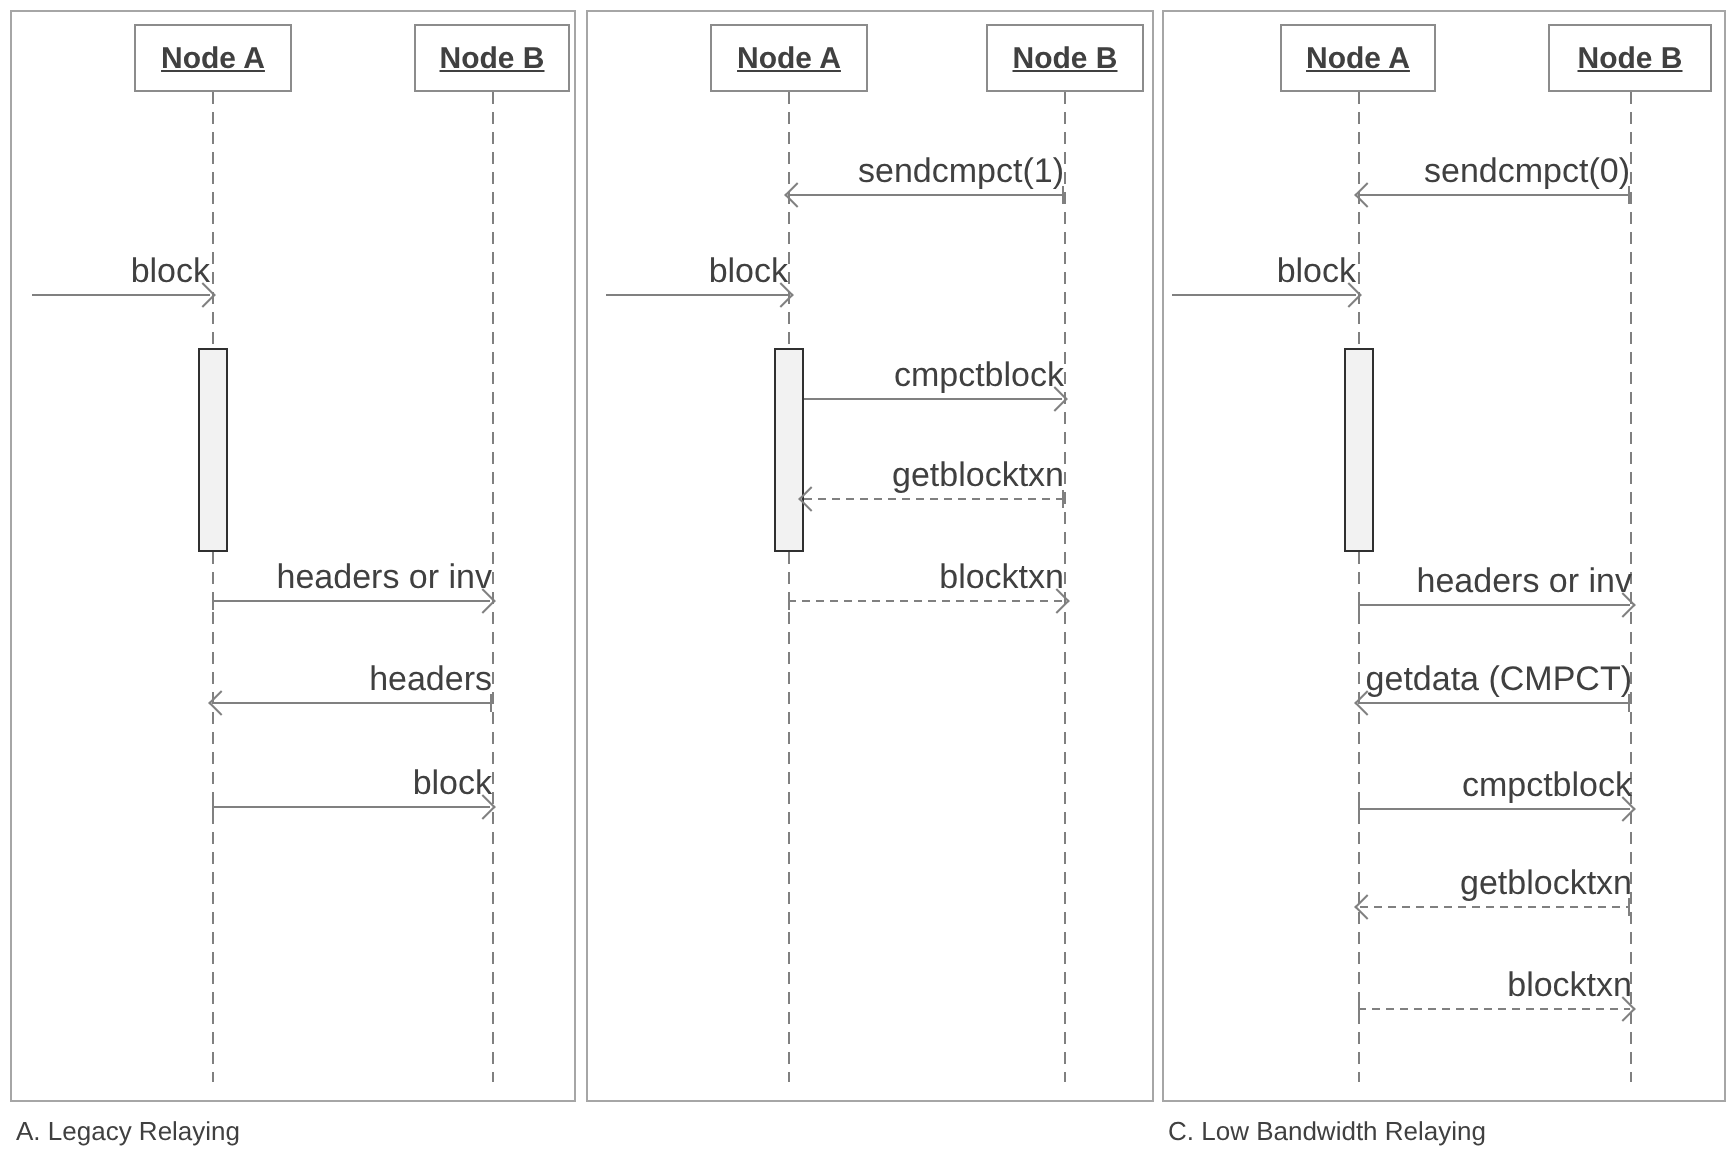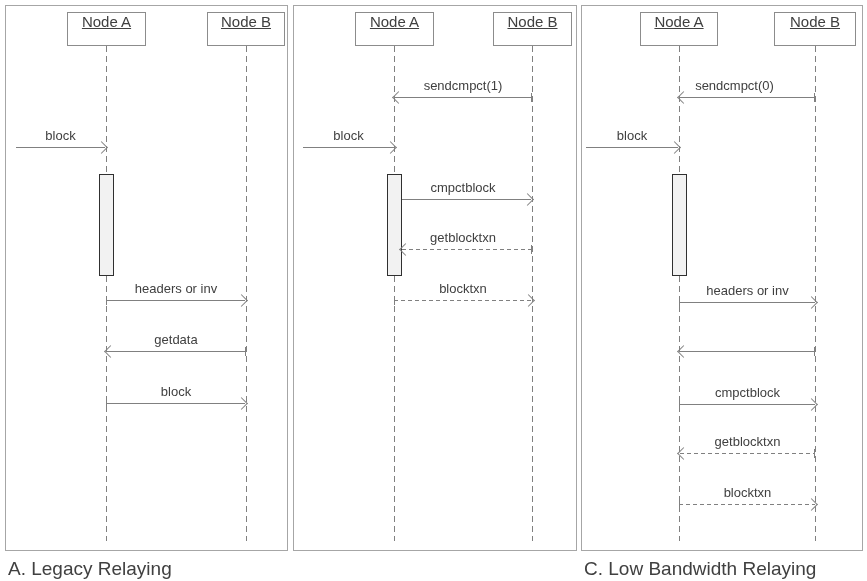--- a/index.html
+++ b/index.html
@@ -4,37 +4,37 @@
 <style>
   :root{
     --line:#808080; --text:#404040; --panel-border:#a6a6a6;
     --box-border:#8c8c8c; --bar-fill:#f2f2f2; --bar-border:#303030; --bg:#ffffff;
   }
   *{box-sizing:border-box; margin:0; padding:0;}
   body{background:var(--bg); font-family:"Liberation Sans", sans-serif;}
   #screen{position:relative; width:867px; height:581px; background:var(--bg); overflow:hidden;}
   .panel{position:absolute; border:1px solid var(--panel-border); background:var(--bg);}
   .node-box{position:absolute; height:34px; border:1px solid var(--box-border); background:var(--bg);
-            display:flex; justify-content:center;}
+            display:flex; align-items:center; justify-content:center;font-weight:bold;}
   .node-label{font-size:15px; color:var(--text); text-decoration:underline; white-space:nowrap;}
   .lifeline{position:absolute; width:1px;
             background:repeating-linear-gradient(to bottom, var(--line) 0 6px, transparent 6px 10px);}
   .activation-bar{position:absolute; width:15px; height:102px; background:var(--bar-fill);
                   border:1px solid var(--bar-border);}
   .arrow{position:absolute; height:1px;}
   .arrow .line{position:absolute; left:0; right:0; top:0; height:1px; background:var(--line);}
   .arrow.dashed .line{background:repeating-linear-gradient(to right, var(--line) 0 4px, transparent 4px 7px);}
   .head{position:absolute; width:9px; height:9px; border:0 solid var(--line); top:-4px;}
   .head.right{right:-1px; border-width:1px 1px 0 0; transform:rotate(45deg);}
   .head.left{left:-1px; border-width:0 0 1px 1px; transform:rotate(45deg);}
   .tick{position:absolute; width:1px; height:9px; top:-4px; background:var(--line);}
   .tick.left{left:0;} .tick.right{right:0;}
-  .msg-label{position:absolute; height:20px; line-height:20px; font-size:13px; color:var(--text);
-             text-align:center; white-space:nowrap;}
-  .caption{position:absolute; font-size:19px; color:var(--text); white-space:nowrap;}
+  .msg-label{position:absolute; height:20px; line-height:20px; font-size:17px; color:var(--text);
+             text-align:right; white-space:nowrap;}
+  .caption{position:absolute; font-size:13px; color:var(--text); white-space:nowrap;}
 </style>
 </head>
 <body>
 
 <div id="screen">
 
   <div class="panel" style="left:5px; top:5px; width:283px; height:546px">
     <div class="node-box" style="left:61px; top:6px; width:79px">
       <span class="node-label">Node A</span>
     </div>
@@ -51,21 +51,21 @@
       <span class="head right"></span>
     </div>
 
     <div class="msg-label" style="left:100px; top:273px; width:140px">headers or inv</div>
     <div class="arrow" style="left:100px; top:294px; width:139px">
       <div class="line"></div>
       <span class="tick left"></span>
       <span class="head right"></span>
     </div>
 
-    <div class="msg-label" style="left:100px; top:324px; width:140px">getdata</div>
+    <div class="msg-label" style="left:100px; top:324px; width:140px">headers</div>
     <div class="arrow" style="left:101px; top:345px; width:139px">
       <div class="line"></div>
       <span class="head left"></span>
       <span class="tick right"></span>
     </div>
 
     <div class="msg-label" style="left:100px; top:376px; width:140px">block</div>
     <div class="arrow" style="left:100px; top:397px; width:139px">
       <div class="line"></div>
       <span class="tick left"></span>
@@ -123,40 +123,41 @@
     <div class="node-box" style="left:58px; top:6px; width:78px">
       <span class="node-label">Node A</span>
     </div>
     <div class="node-box" style="left:192px; top:6px; width:82px">
       <span class="node-label">Node B</span>
     </div>
     <div class="lifeline" style="left:97px; top:40px; height:495px"></div>
     <div class="lifeline" style="left:233px; top:40px; height:495px"></div>
     <div class="activation-bar" style="left:90px; top:168px"></div>
 
-    <div class="msg-label" style="left:84px; top:70px; width:137px">sendcmpct(0)</div>
+    <div class="msg-label" style="left:96px; top:70px; width:137px">sendcmpct(0)</div>
     <div class="arrow" style="left:98px; top:91px; width:135px">
       <div class="line"></div>
       <span class="head left"></span>
       <span class="tick right"></span>
     </div>
 
     <div class="msg-label" style="left:4px; top:120px; width:92px">block</div>
     <div class="arrow" style="left:4px; top:141px; width:92px">
       <div class="line"></div>
       <span class="head right"></span>
     </div>
 
     <div class="msg-label" style="left:97px; top:275px; width:137px">headers or inv</div>
     <div class="arrow" style="left:97px; top:296px; width:136px">
       <div class="line"></div>
       <span class="tick left"></span>
       <span class="head right"></span>
     </div>
 
+    <div class="msg-label" style="left:97px; top:324px; width:137px">getdata (CMPCT)</div>
     <div class="arrow" style="left:98px; top:345px; width:135px">
       <div class="line"></div>
       <span class="head left"></span>
       <span class="tick right"></span>
     </div>
 
     <div class="msg-label" style="left:97px; top:377px; width:137px">cmpctblock</div>
     <div class="arrow" style="left:97px; top:398px; width:136px">
       <div class="line"></div>
       <span class="tick left"></span>

